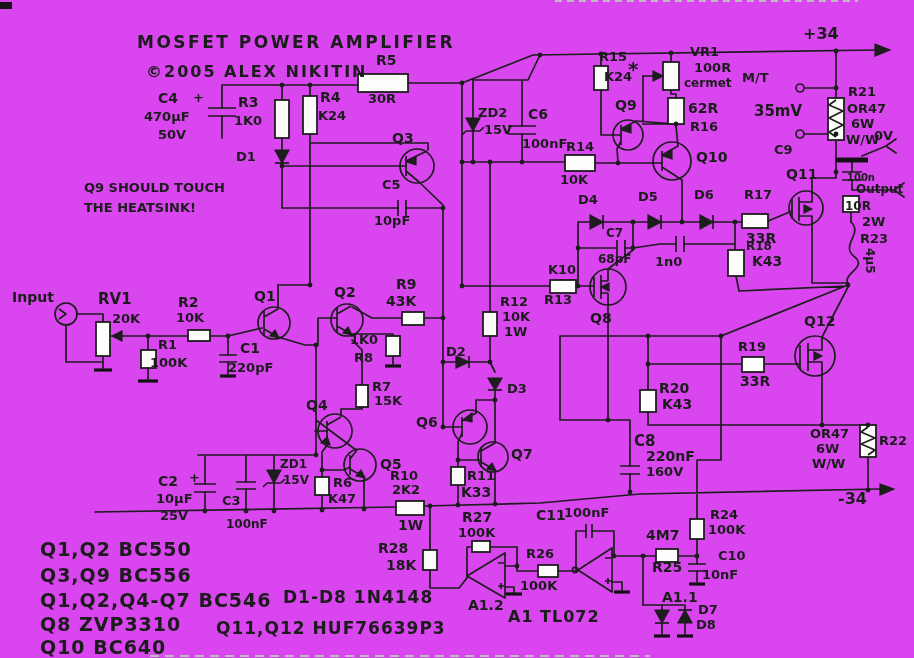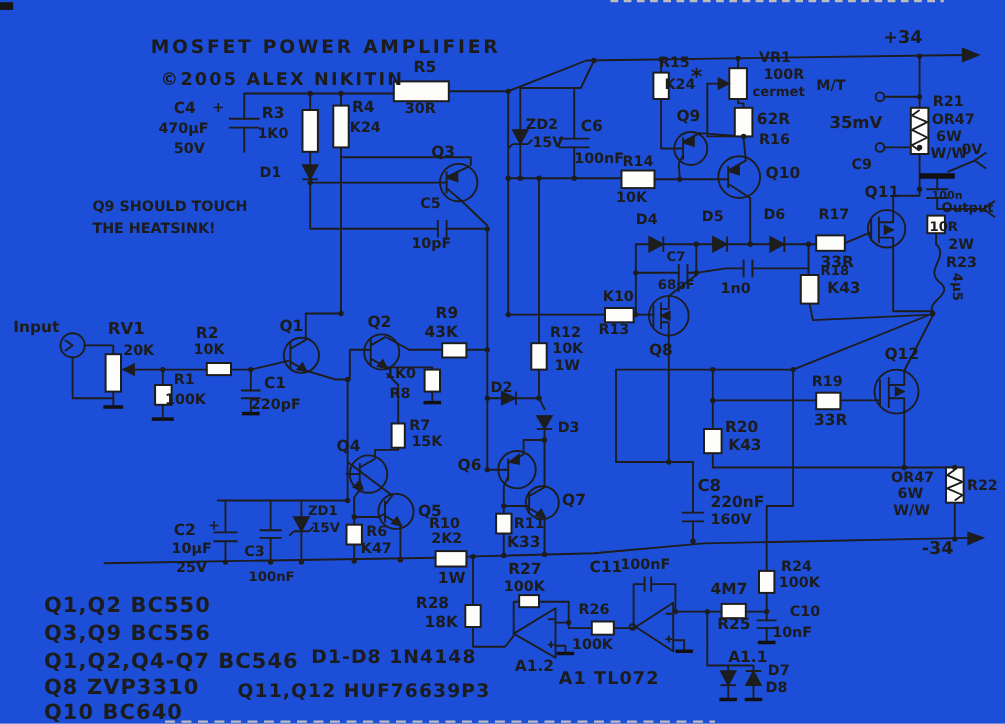--- a/index.html
+++ b/index.html
@@ -1,16 +1,16 @@
 <!DOCTYPE html>
 <html><head>
 <meta charset="utf-8">
 <style>
   html,body{margin:0;padding:0;background:#e9e9e9;}
-  .page{width:914px;height:658px;position:relative;background:#1d4ed8;overflow:hidden;}
+  .page{width:914px;height:658px;position:relative;background:#d946ef;overflow:hidden;}
   svg{position:absolute;left:0;top:0;}
   svg text{font-family:"DejaVu Sans",sans-serif;font-weight:bold;fill:#1c1c1c;}
   .wire{stroke:#1d1d1d;stroke-width:1.7;fill:none;stroke-linecap:round;stroke-linejoin:round;}
   .sym{stroke:#1d1d1d;stroke-width:1.7;fill:none;stroke-linejoin:round;}
   .symf{stroke:#1d1d1d;stroke-width:1.2;fill:#1d1d1d;}
   .boxf{stroke:#1d1d1d;stroke-width:1.8;fill:#fdfdfb;}
   .dot{fill:#1d1d1d;stroke:none;}
   .thick{stroke:#111;stroke-width:5;stroke-linecap:butt;}
   .gnd{stroke:#111;stroke-width:3.2;stroke-linecap:butt;}
   .artifact{stroke:#bdbdbd;stroke-width:2;}

